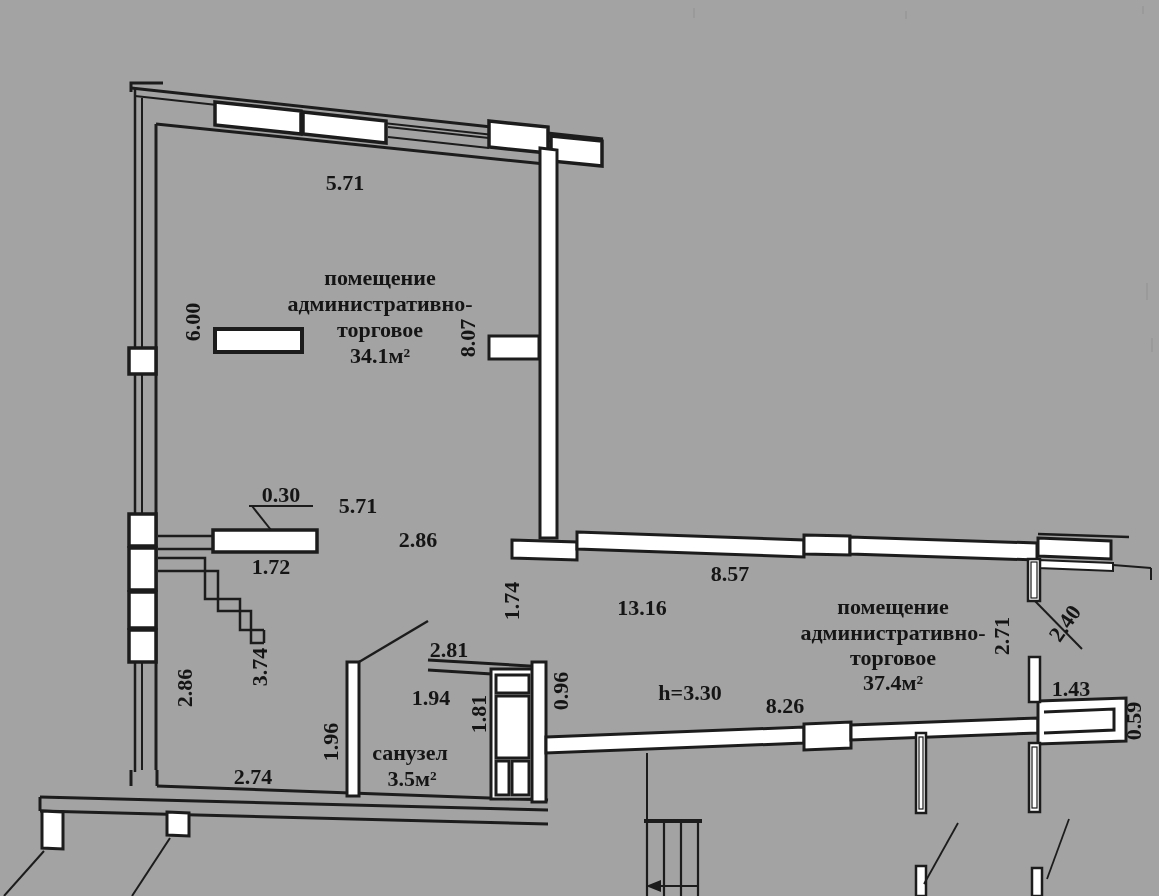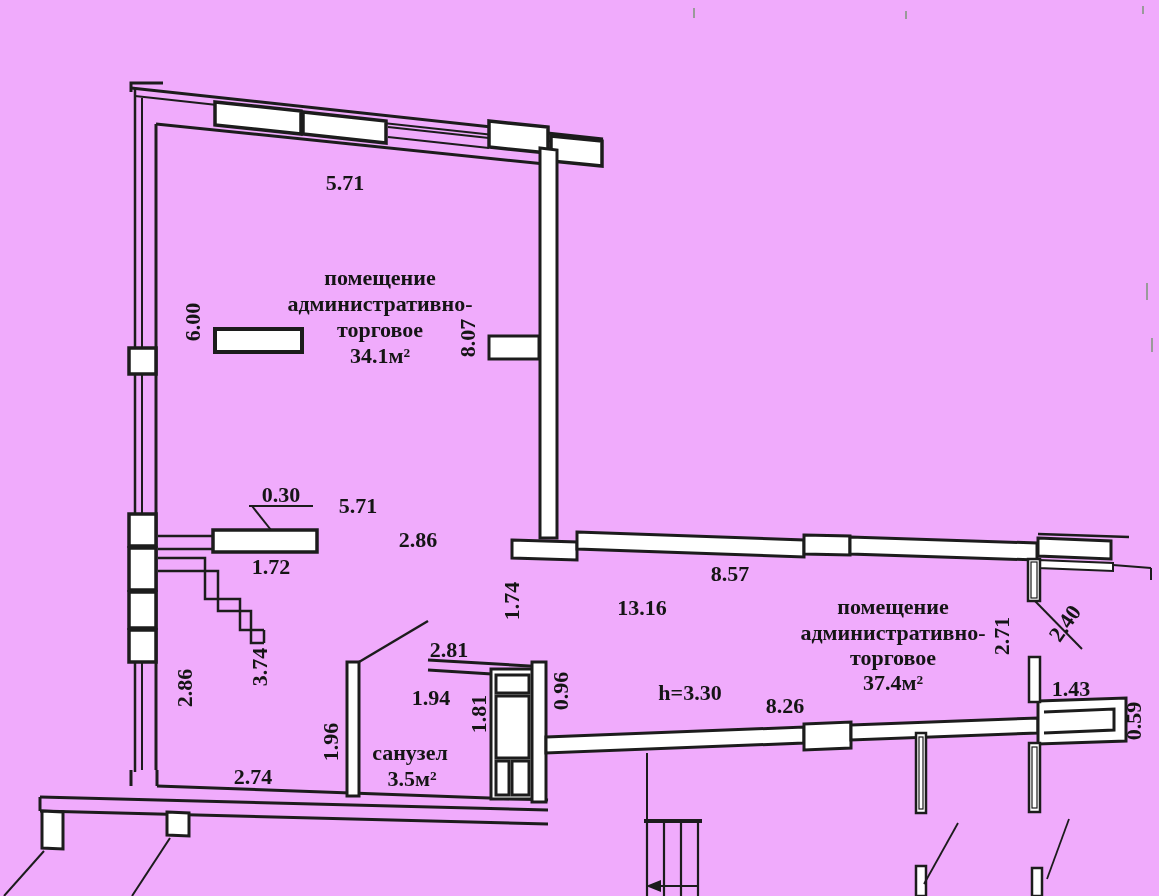--- a/index.html
+++ b/index.html
@@ -1,16 +1,16 @@
 <!DOCTYPE html>
 <html><head>
 <meta charset="utf-8">
 <style>
   html,body{margin:0;padding:0;background:#ffffff;}
-  .page{position:relative;width:1159px;height:896px;background:#f0abfc;overflow:hidden;}
+  .page{position:relative;width:1159px;height:896px;background:#a3a3a3;overflow:hidden;}
   svg{display:block;}
   text{font-family:"Liberation Serif","DejaVu Serif",serif;font-weight:bold;fill:#151515;}
   .dim{font-size:22px;}
   .room{font-size:22px;}
 </style>
 </head>
 <body>
 
 <div class="page">
 <svg viewBox="0 0 1159 896" width="1159" height="896">

